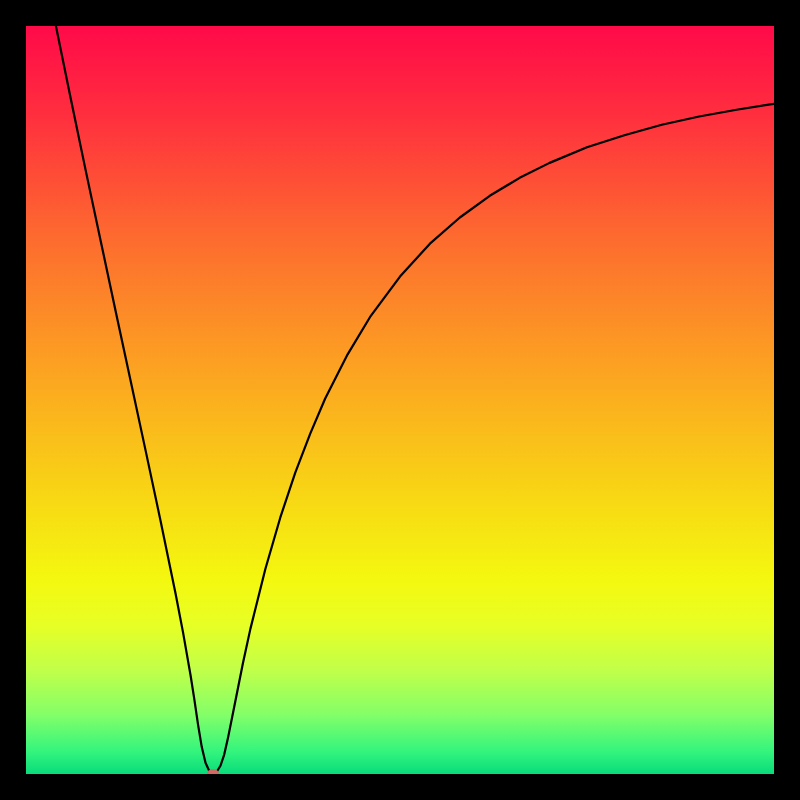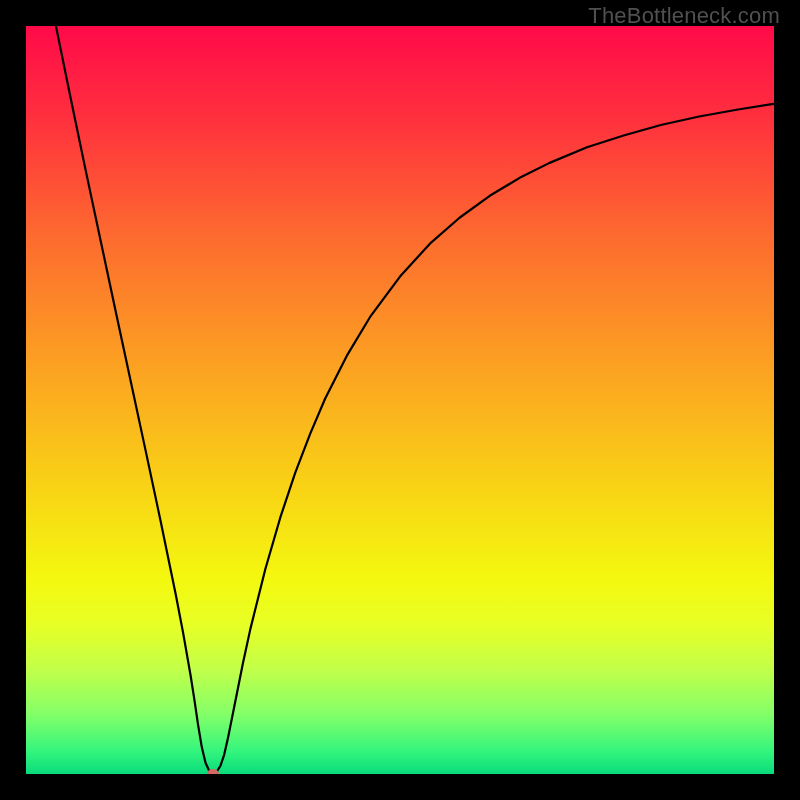--- a/index.html
+++ b/index.html
@@ -35,21 +35,20 @@
     height: 748px;
   }
   svg {
     display: block;
   }
 </style>
 </head>
 <body>
 <div class="outer">
 
-  <div class="watermark">TheBottleneck.com</div>
 
   <div class="plot">
     <svg id="chart-svg" width="748" height="748" viewBox="0 0 748 748">
         <defs>
           <linearGradient id="bg-grad" x1="0" y1="0" x2="0" y2="1">
             <stop offset="0%" stop-color="#ff0a49"></stop>
             <stop offset="12%" stop-color="#ff2f3e"></stop>
             <stop offset="28.000000000000004%" stop-color="#fd6a2f"></stop>
             <stop offset="45%" stop-color="#fca022"></stop>
             <stop offset="62%" stop-color="#f8d415"></stop>

